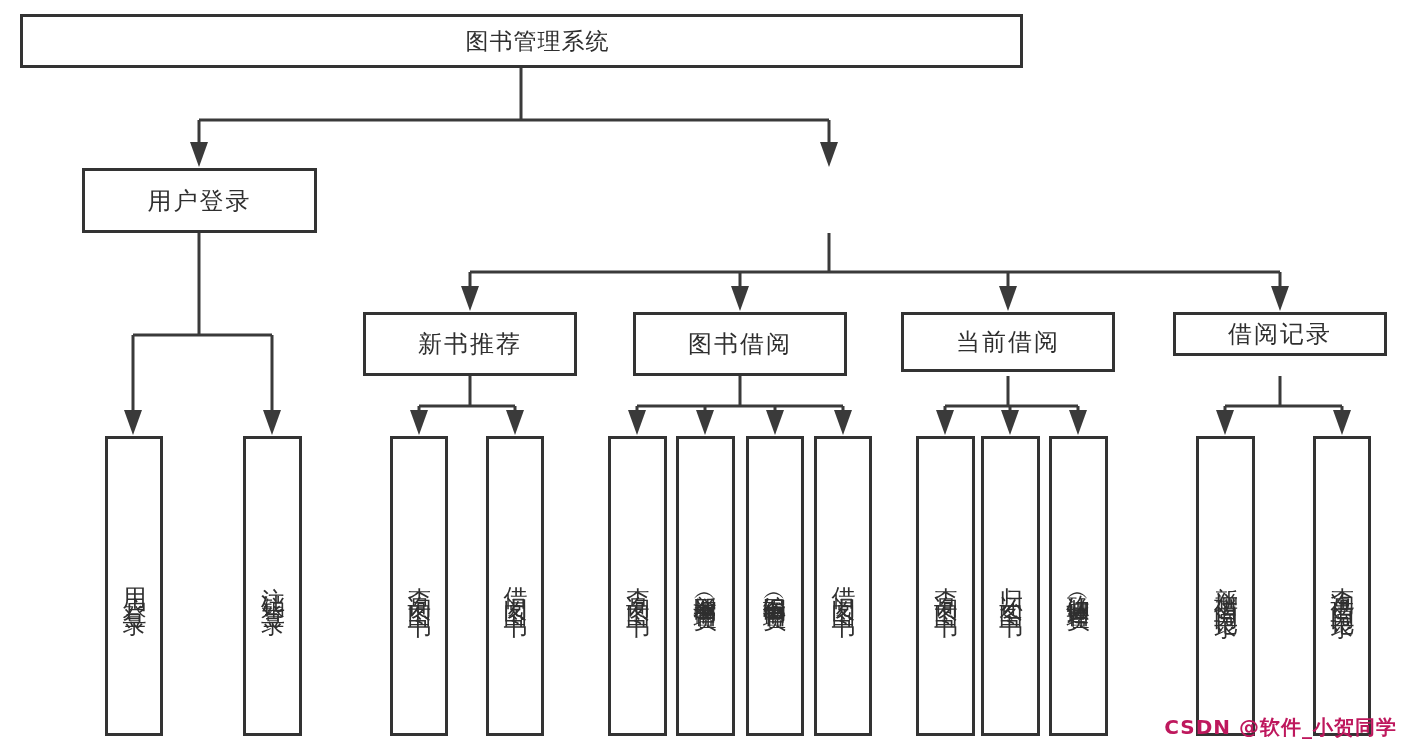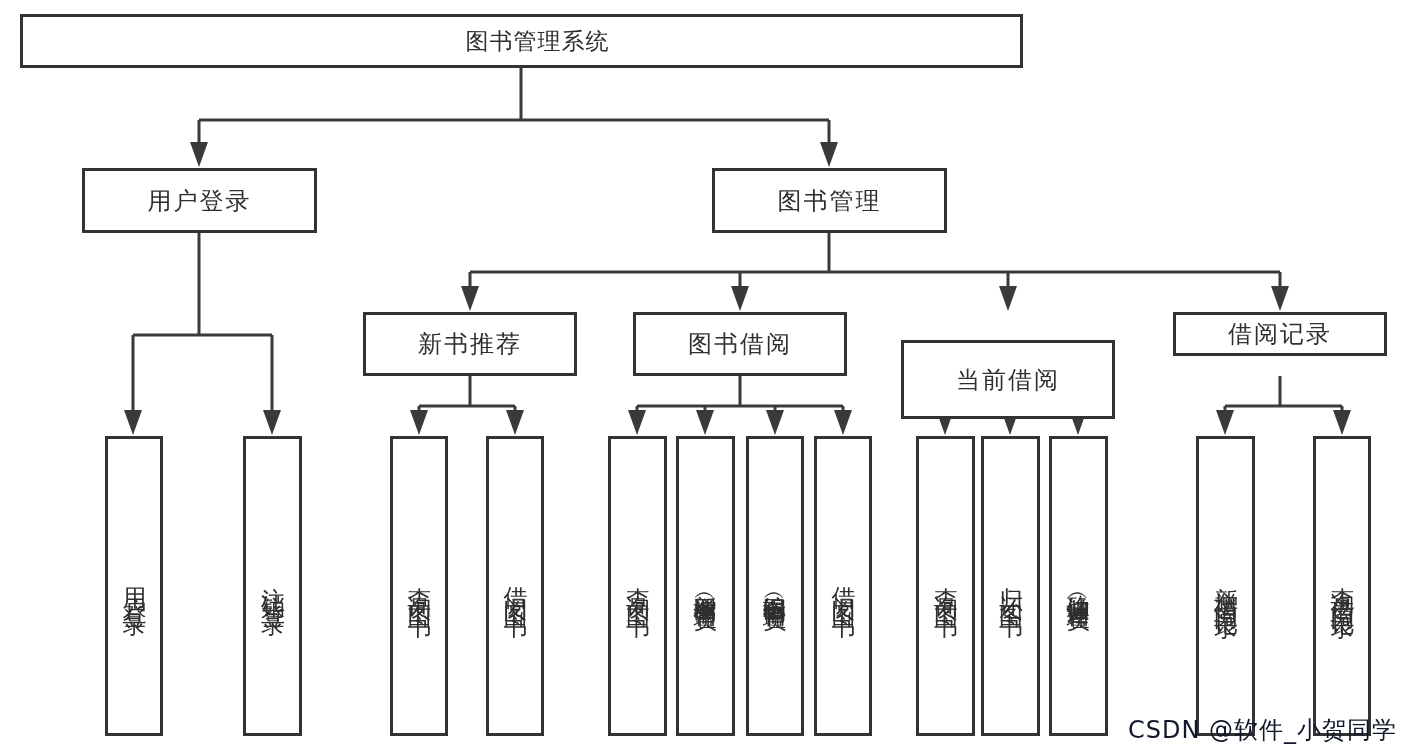--- a/index.html
+++ b/index.html
@@ -32,25 +32,26 @@
     font-size: 24px;
     letter-spacing: 9px;
     white-space: nowrap;
   }
   .vbox.six span { letter-spacing: 6px; }
   .vbox.tight span { letter-spacing: 2px; font-size: 23px; }
   .watermark {
     position: absolute;
     top: 714px;
     right: 8px;
-    font-size: 24px;
-    color: #0f172a;
+    font-size: 20px;
+    color: #be185d;
     letter-spacing: 1px;
     z-index: 5;
     white-space: nowrap;
+    font-weight: bold;
   }
 </style>
 </head>
 <body>
 
 <div class="canvas">
 
   <svg class="edges" width="1405" height="747" viewBox="0 0 1405 747">
     <g stroke="#3a3a3a" stroke-width="3" fill="none">
       <path d="M521,67 L521,120 M199,120 L829,120 M199,120 L199,147 M829,120 L829,147"></path>
@@ -84,31 +85,28 @@
     </g>
   </svg>
 
   <div class="box hbox root-box" style="left:20px; top:14px; width:1003px; height:54px;">
     <span>图书管理系统</span>
   </div>
 
   <div class="box hbox" style="left:82px; top:168px; width:235px; height:65px;">
     <span>用户登录</span>
   </div>
-  <div class="box hbox" style="left:712px; top:168px; width:235px; height:65px;">
-    <span>图书管理</span>
-  </div>
 
   <div class="box hbox" style="left:633px; top:312px; width:214px; height:64px;">
     <span>图书借阅</span>
   </div>
   <div class="box hbox" style="left:363px; top:312px; width:214px; height:64px;">
     <span>新书推荐</span>
   </div>
-  <div class="box hbox" style="left:901px; top:312px; width:214px; height:79px;margin-top:28px;">
+  <div class="box hbox" style="left:901px; top:312px; width:214px; height:60px;">
     <span>当前借阅</span>
   </div>
   <div class="box hbox" style="left:1173px; top:312px; width:214px; height:44px;">
     <span>借阅记录</span>
   </div>
 
   <div class="box vbox" style="left:105px; top:436px; width:58px; height:300px;">
     <span>用户登录</span>
   </div>
   <div class="box vbox" style="left:243px; top:436px; width:59px; height:300px;">

